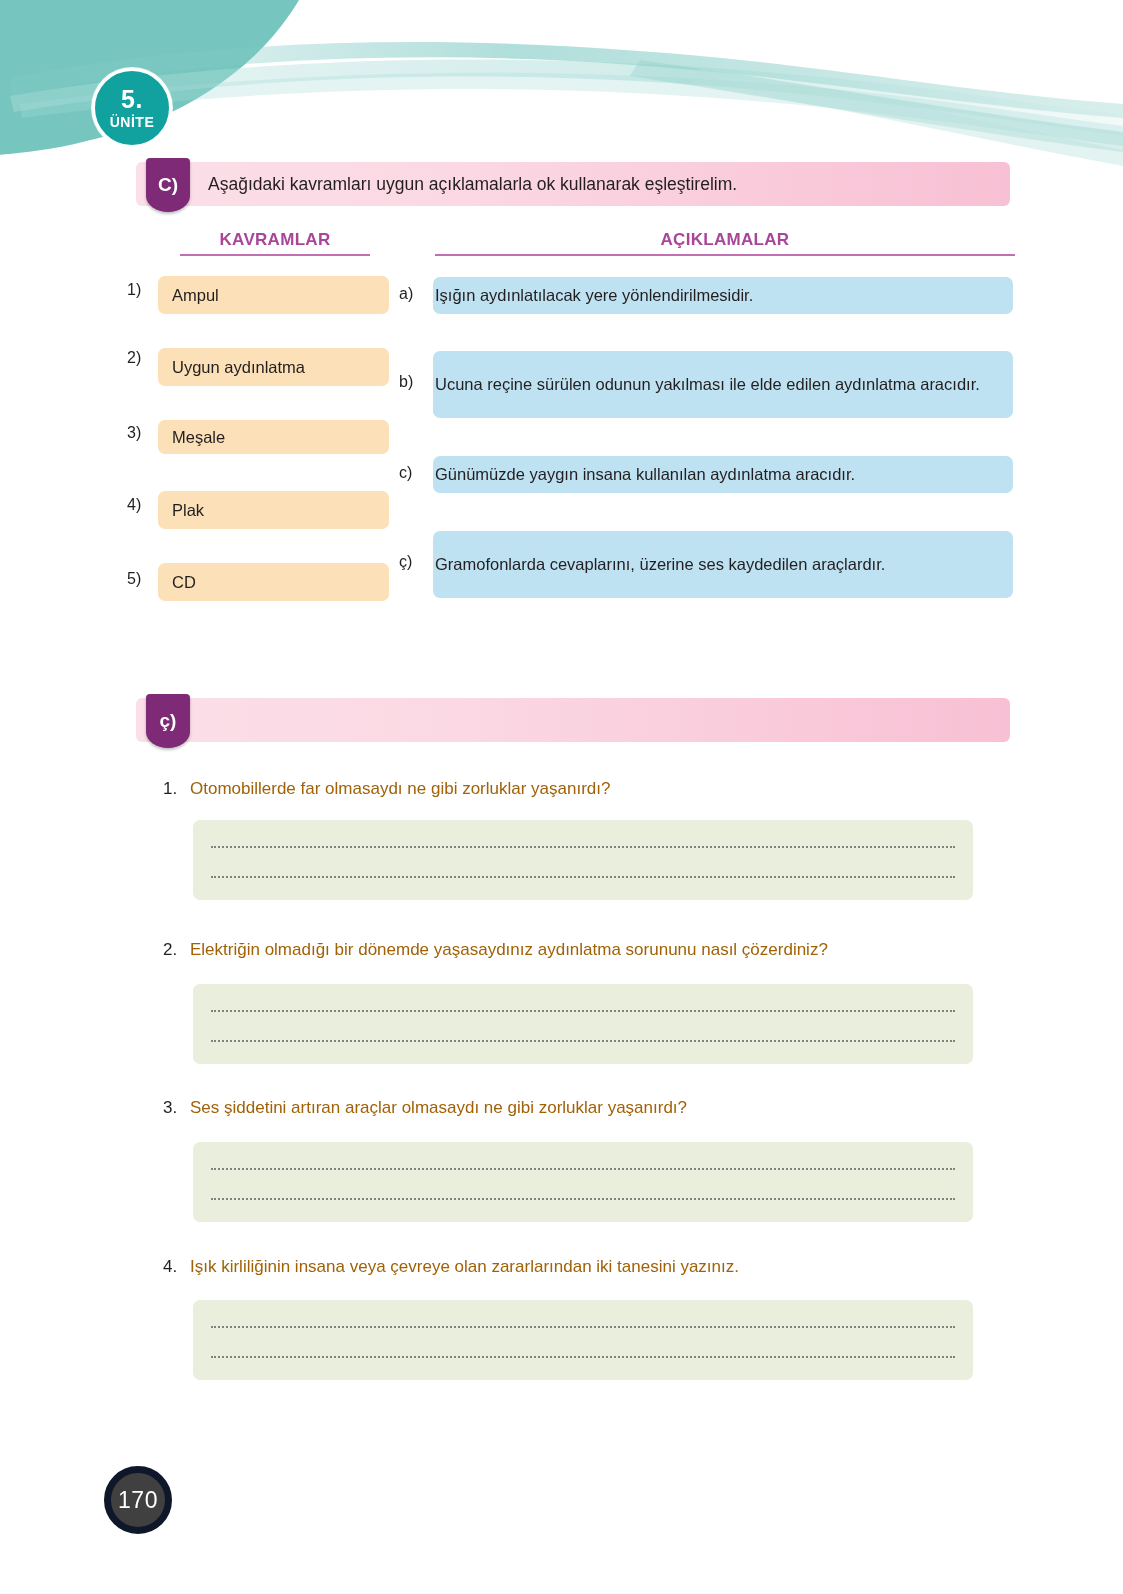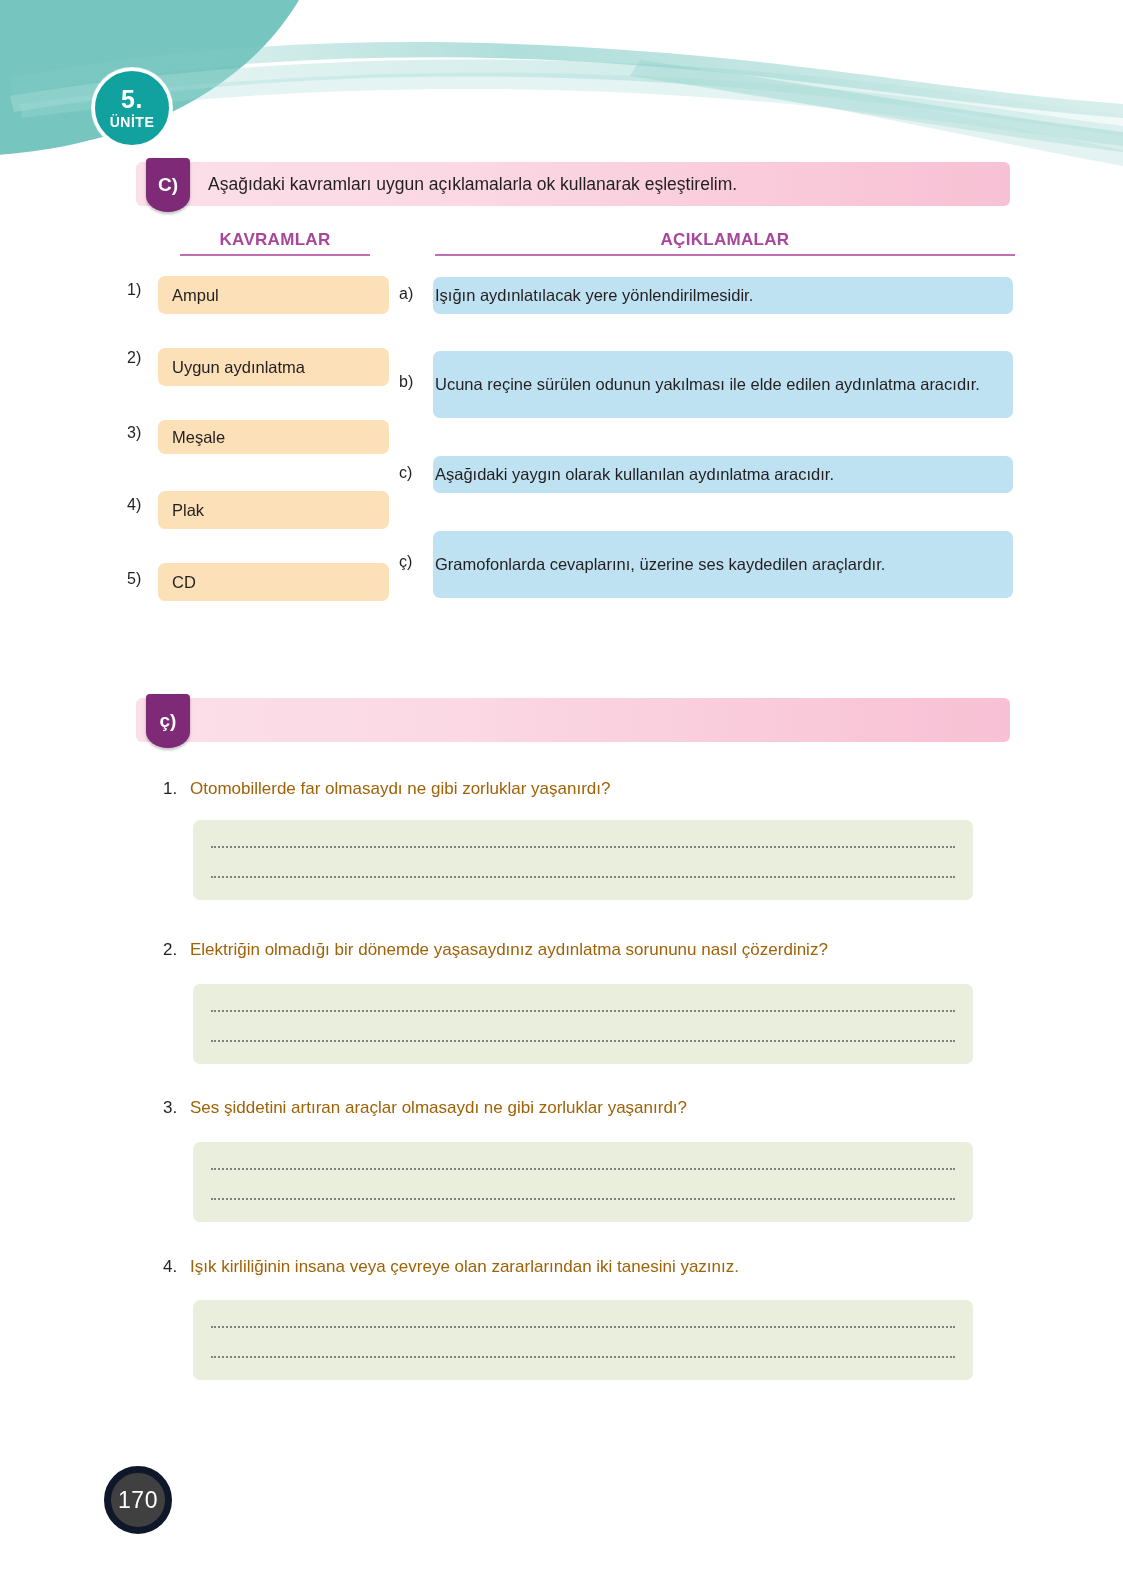--- a/index.html
+++ b/index.html
@@ -258,21 +258,21 @@
 <div class="marker" style="left:127px; top:570px;">5)</div>
 <div class="concept-box" style="left:158px; top:563px; width:217px; height:38px;">CD</div>
 
 <div class="marker" style="left:399px; top:285px;">a)</div>
 <div class="expl-box" style="left:433px; top:277px; width:580px; height:37px;">Işığın aydınlatılacak yere yönlendirilmesidir.</div>
 
 <div class="marker" style="left:399px; top:373px;">b)</div>
 <div class="expl-box justified" style="left:433px; top:351px; width:580px; height:67px;">Ucuna reçine sürülen odunun yakılması ile elde edilen aydınlatma aracıdır.</div>
 
 <div class="marker" style="left:399px; top:464px;">c)</div>
-<div class="expl-box" style="left:433px; top:456px; width:580px; height:37px;">Aşağıdaki yaygın olarak kullanılan aydınlatma aracıdır.</div>
+<div class="expl-box" style="left:433px; top:456px; width:580px; height:37px;">Günümüzde yaygın insana kullanılan aydınlatma aracıdır.</div>
 
 <div class="marker" style="left:399px; top:553px;">ç)</div>
 <div class="expl-box justified" style="left:433px; top:531px; width:580px; height:67px;">Gramofonlarda cevaplarını, üzerine ses kaydedilen araçlardır.</div>
 
 <div class="section-bar" style="left:136px; top:698px; width:874px;">
   <div class="bar-pink-shadow" style="width:874px;"></div>
   <div class="bar-pink" style="width:874px;"></div>
   <div class="bar-badge">ç)</div>
 </div>
 

